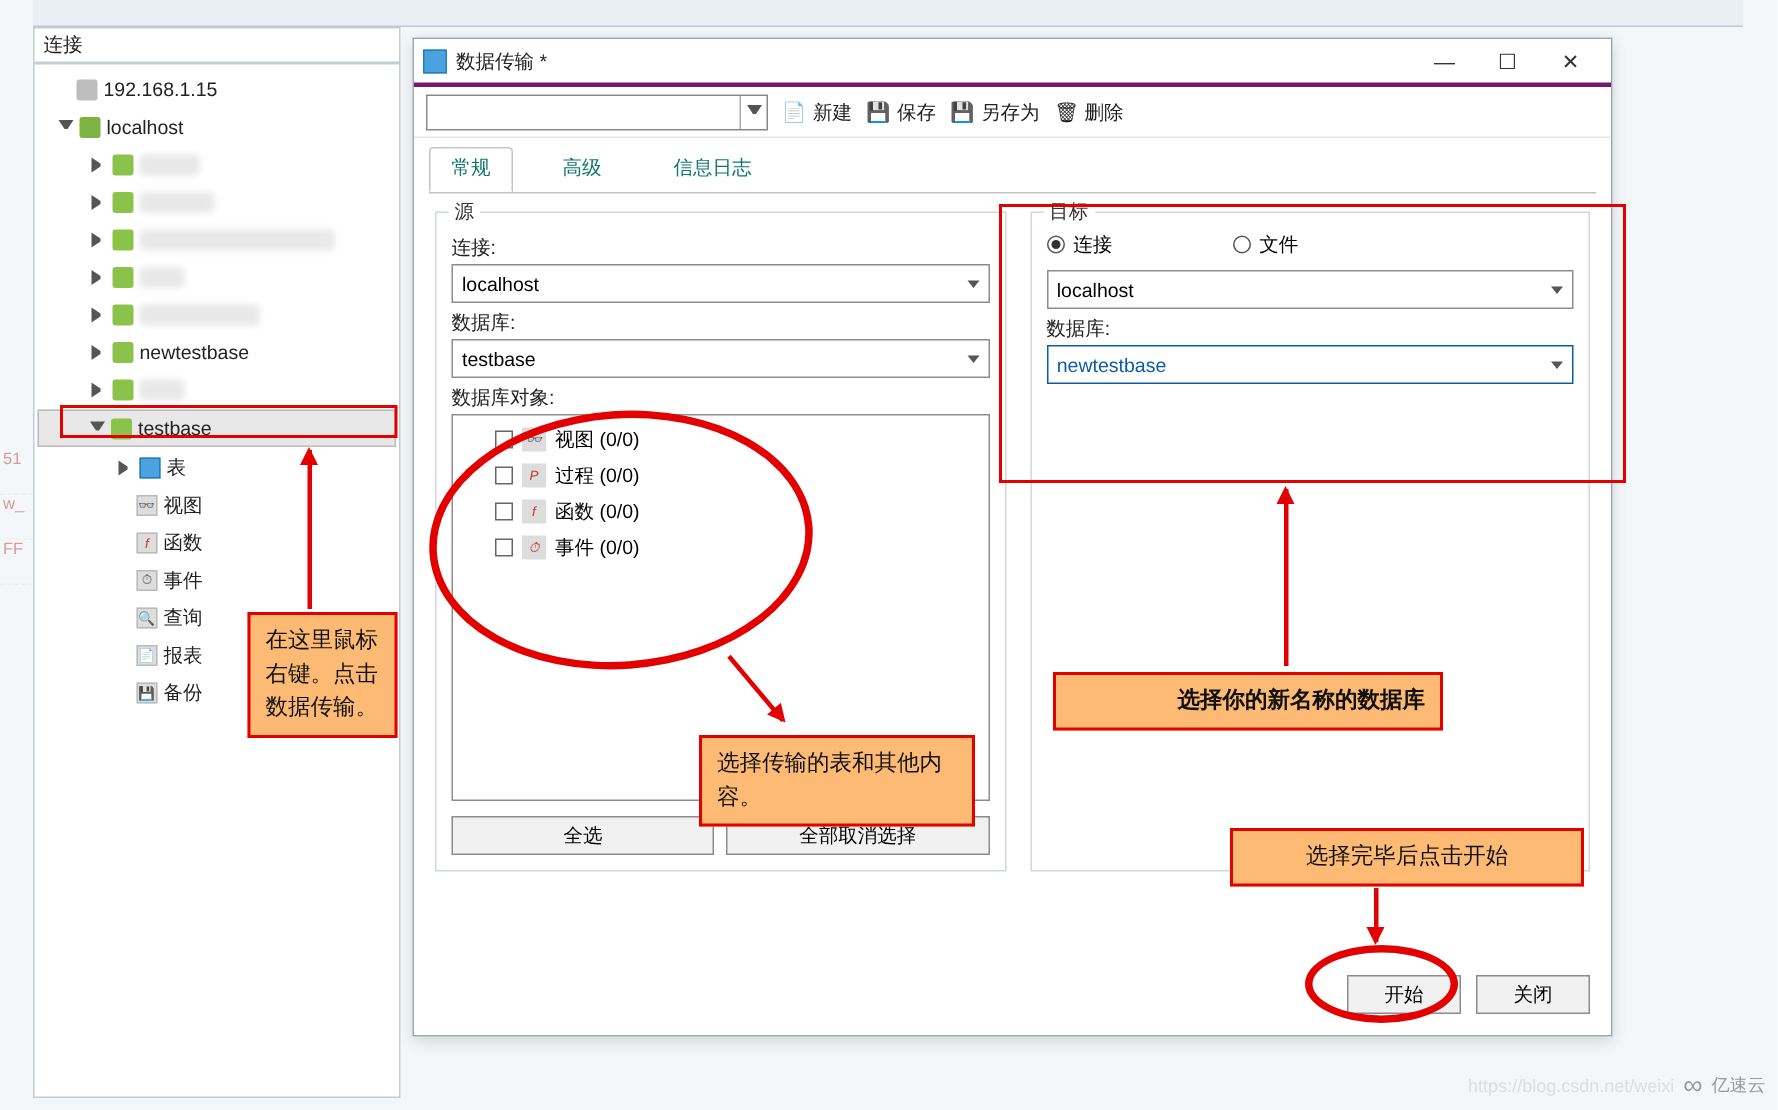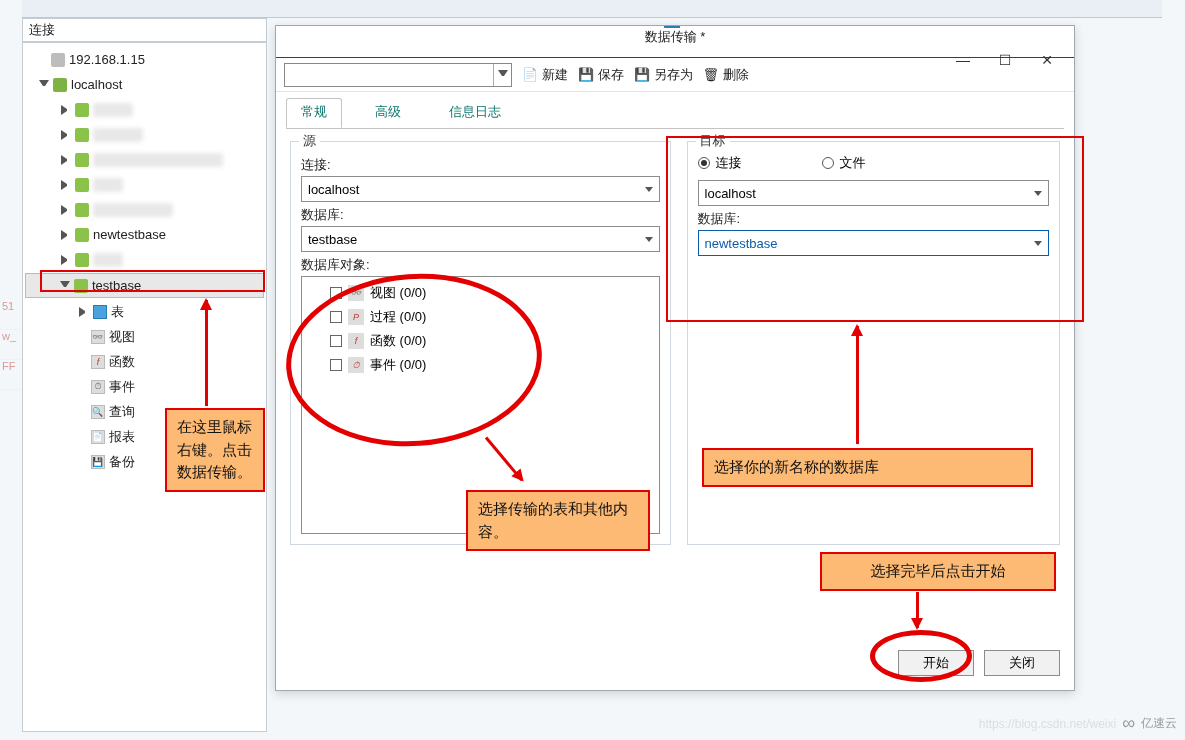--- a/index.html
+++ b/index.html
@@ -20,21 +20,21 @@
     .dbicon.gray { background:#bdbdbd; }
     .tblicon { width:14px; height:14px; background:#4aa3df; border:1px solid #2a7db0; }
     .smicon { width:14px; height:14px; background:#ddd; border:1px solid #bbb; display:inline-flex; align-items:center; justify-content:center; font-size:9px; color:#666; }
     .blurline { display:inline-block; height:14px; background:#e8e8e8; filter:blur(2px); border-radius:3px; }
     .hl { position:absolute; border:2px solid #e20000; }
 
     .testbase-row { background:#e8e8e8; border:1px solid #bbb; }
 
     
     .dlg { position:absolute; left:275px; top:25px; width:800px; height:666px; background:#fff; border:1px solid #9da7b0; box-shadow:0 3px 10px rgba(0,0,0,0.15); }
-    .titlebar { height:32px; display:flex; align-items:center; border-bottom:1px solid #701a75; padding:0 6px; font-size:13px; color:#222;flex-direction:column; }
+    .titlebar { height:32px; display:flex; align-items:center; border-bottom:3px solid #701a75; padding:0 6px; font-size:13px; color:#222; }
     .titlebar .ticon { width:16px; height:16px; background:#4aa3df; border:1px solid #2a7db0; margin-right:6px; }
     .winbtns { margin-left:auto; display:flex; }
     .winbtn { width:42px; height:28px; display:flex; align-items:center; justify-content:center; color:#333; font-size:14px; }
 
     .dlg-toolbar { height:34px; display:flex; align-items:center; padding:4px 8px; gap:10px; border-bottom:1px solid #e0e5ea; font-size:13px; }
     .pathbox { width:228px; height:24px; border:1px solid #888; background:#fff; display:flex; }
     .pathbox .dd { width:18px; border-left:1px solid #aaa; display:flex; align-items:center; justify-content:center; }
     .tbtn { display:flex; align-items:center; gap:4px; color:#222; }
     .tbtn .ic { width:16px; height:16px; display:inline-flex; align-items:center; justify-content:center; }
 
@@ -263,20 +263,24 @@
             <span class="cb"></span>
             <span class="obicon">f</span>
             <span>函数  (0/0)</span>
           </div>
         <div class="obrow">
             <span class="cb"></span>
             <span class="obicon">⏱</span>
             <span>事件  (0/0)</span>
           </div>
       </div>
+      <div class="btnrow">
+        <div class="btn">全选</div>
+        <div class="btn">全部取消选择</div>
+      </div>
     </div>
 
     <div class="pane">
       <span class="legend">目标</span>
       <div class="radio-row">
         <label style="display:flex;align-items:center;gap:6px">
             <span class="radio on"></span>
             <span>连接</span>
           </label>
         <label style="display:flex;align-items:center;gap:6px">
@@ -306,21 +310,21 @@
 <div class="ellipse" style="left:286px; top:274px; width:256px; height:172px; transform:rotate(-4deg);"></div>
 <div class="ellipse" style="left:870px; top:630px; width:102px; height:52px;"></div>
 
 <div class="arrow v" style="left:205px; top:300px; height:106px;"></div>
 <div class="arrow v" style="left:856px; top:326px; height:118px;"></div>
 <div class="arrow v down" style="left:916px; top:592px; height:36px;"></div>
 <div class="arrow diag" style="left:486px; top:436px; width:56px; transform:rotate(50deg);"></div>
 
 <div class="ann" style="left:165px; top:408px; width:100px;">在这里鼠标右键。点击数据传输。</div>
 <div class="ann" style="left:466px; top:490px; width:184px;">选择传输的表和其他内容。</div>
-<div class="ann" style="left:702px; top:448px; width:331px; text-align:left;">选择你的新名称的数据库</div>
+<div class="ann" style="left:702px; top:448px; width:260px; text-align:right;font-weight:bold;">选择你的新名称的数据库</div>
 <div class="ann" style="left:820px; top:552px; width:236px; text-align:center;">选择完毕后点击开始</div>
 
 <div class="leftstrip">
   <div>51</div>
     <div>w_</div>
     <div>FF</div>
 </div>
 
 <div class="watermark">
   <span style="color:#ddd">https://blog.csdn.net/weixi</span>

